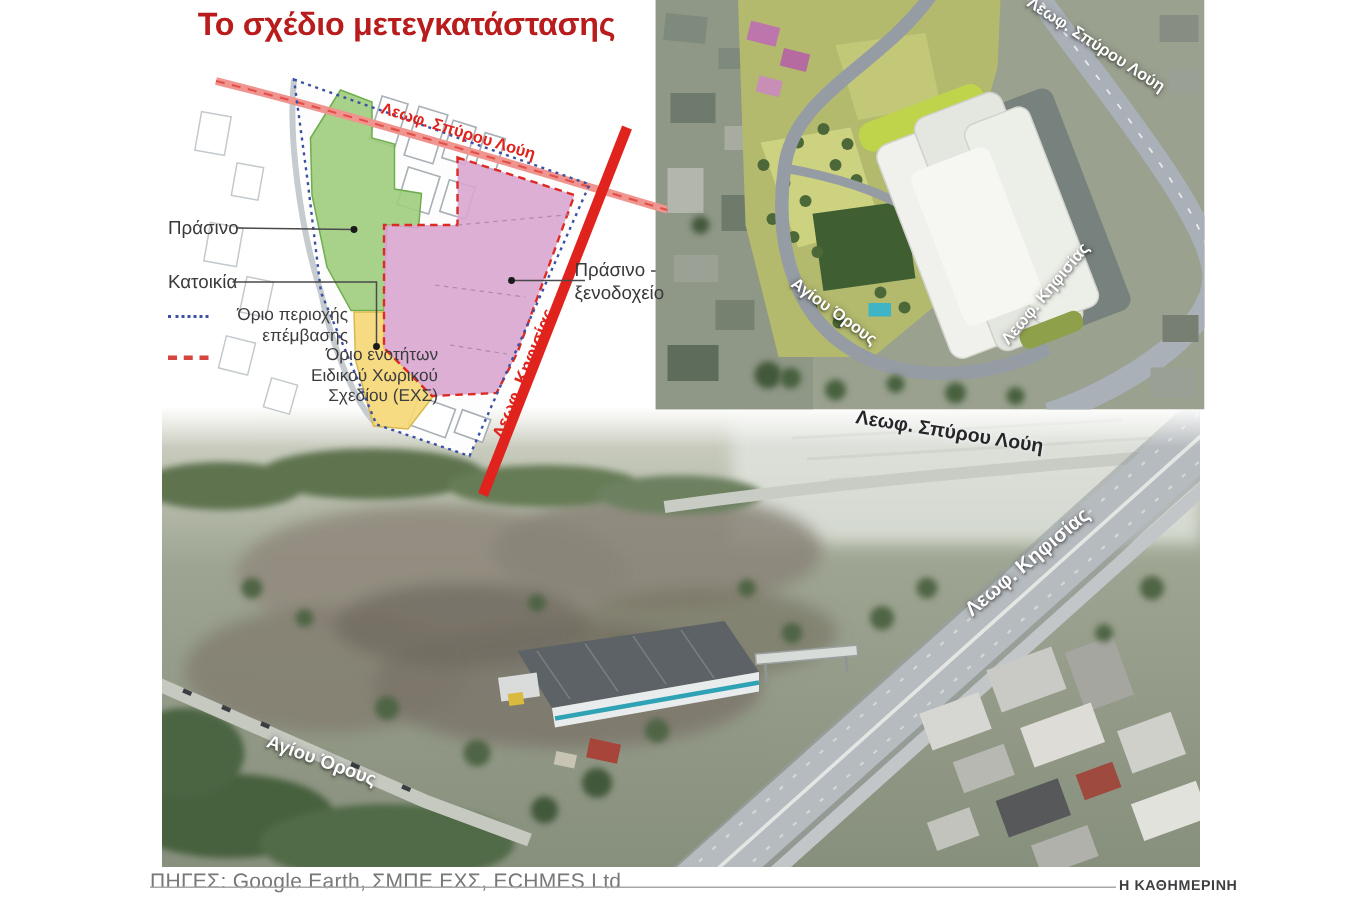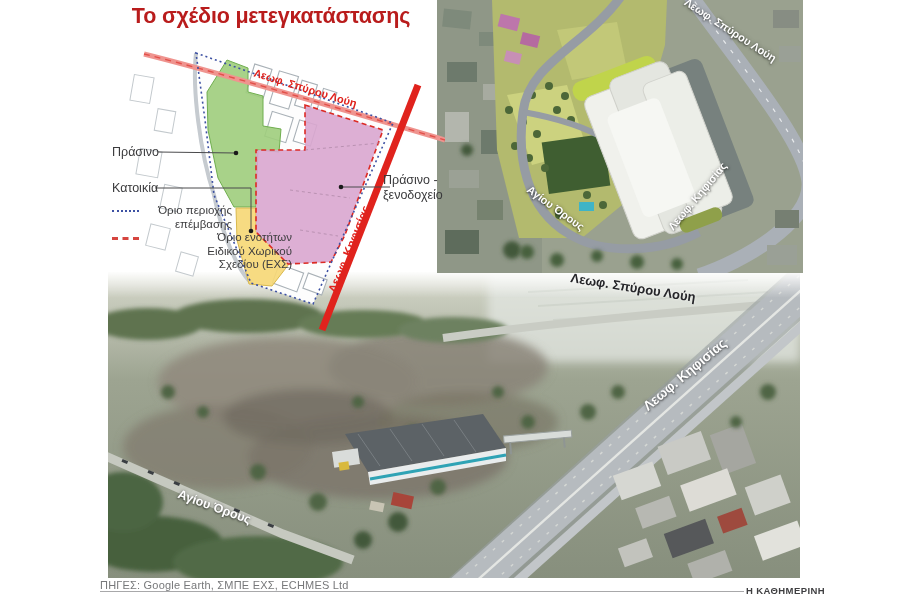--- a/index.html
+++ b/index.html
@@ -14,21 +14,21 @@
   .legend-text{font-size:11.5px;color:#3c3c3e;line-height:1.18;text-align:right;}
   .sample{height:0;}
   .blue-dotted{border-top:2.5px dotted #3d51a3;width:27px;}
   .red-dashed{border-top:3px dashed #d6453f;width:27px;}
   .road-label-plan{color:#e0231d;font-weight:bold;white-space:nowrap;}
   
   .wlabel{color:#fff;font-weight:bold;white-space:nowrap;
           text-shadow:0 1px 2px rgba(0,0,0,0.55),0 0 4px rgba(0,0,0,0.35);}
   .blabel{color:#26262a;font-weight:bold;white-space:nowrap;
           text-shadow:0 0 3px rgba(255,255,255,0.8);}
-  .footer-src{font-size:11px;color:#77787a;letter-spacing:.2px;}
+  .footer-src{font-size:14px;color:#77787a;letter-spacing:.2px;}
   .footer-line{height:1px;background:#a8a8aa;}
   .footer-brand{font-size:9.5px;font-weight:bold;color:#3f3f41;letter-spacing:.4px;}
   svg{display:block;}
 </style>
 </head>
 <body>
 
 <div id="stage">
 
   <div class="abs" style="left:108px;top:272px;width:692px;height:306px;z-index:1;">

